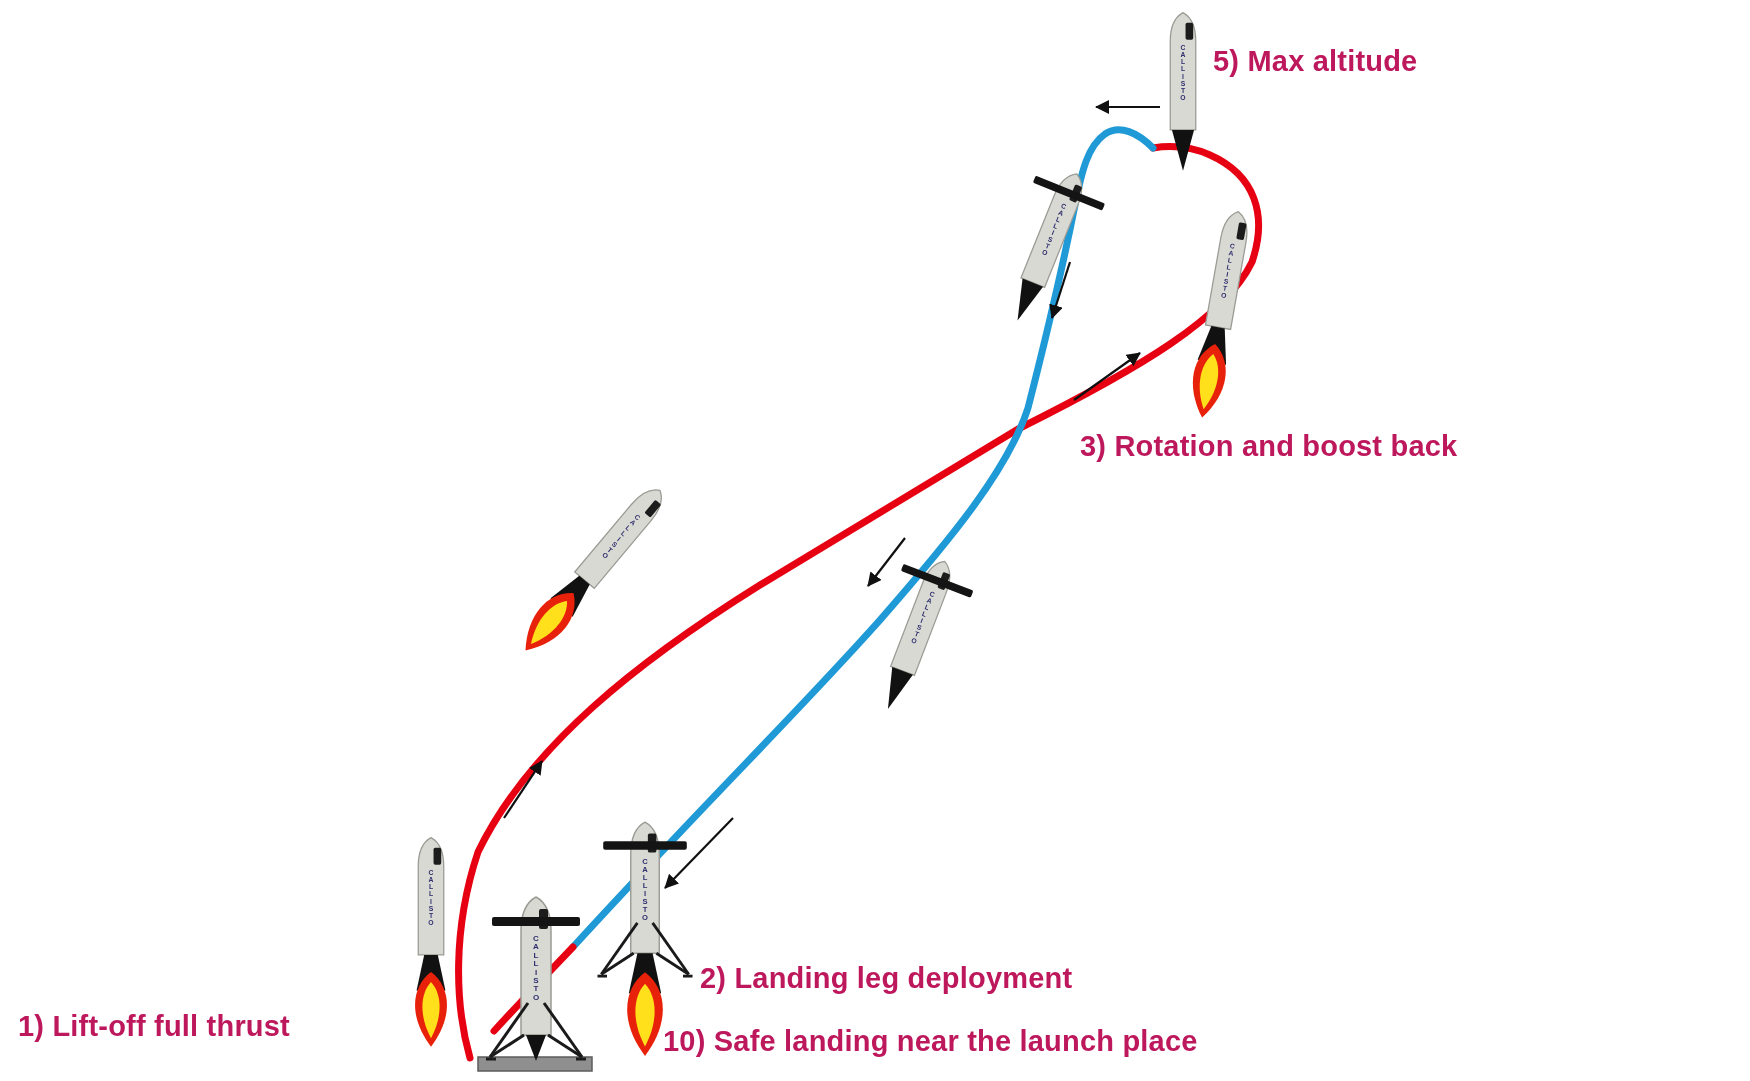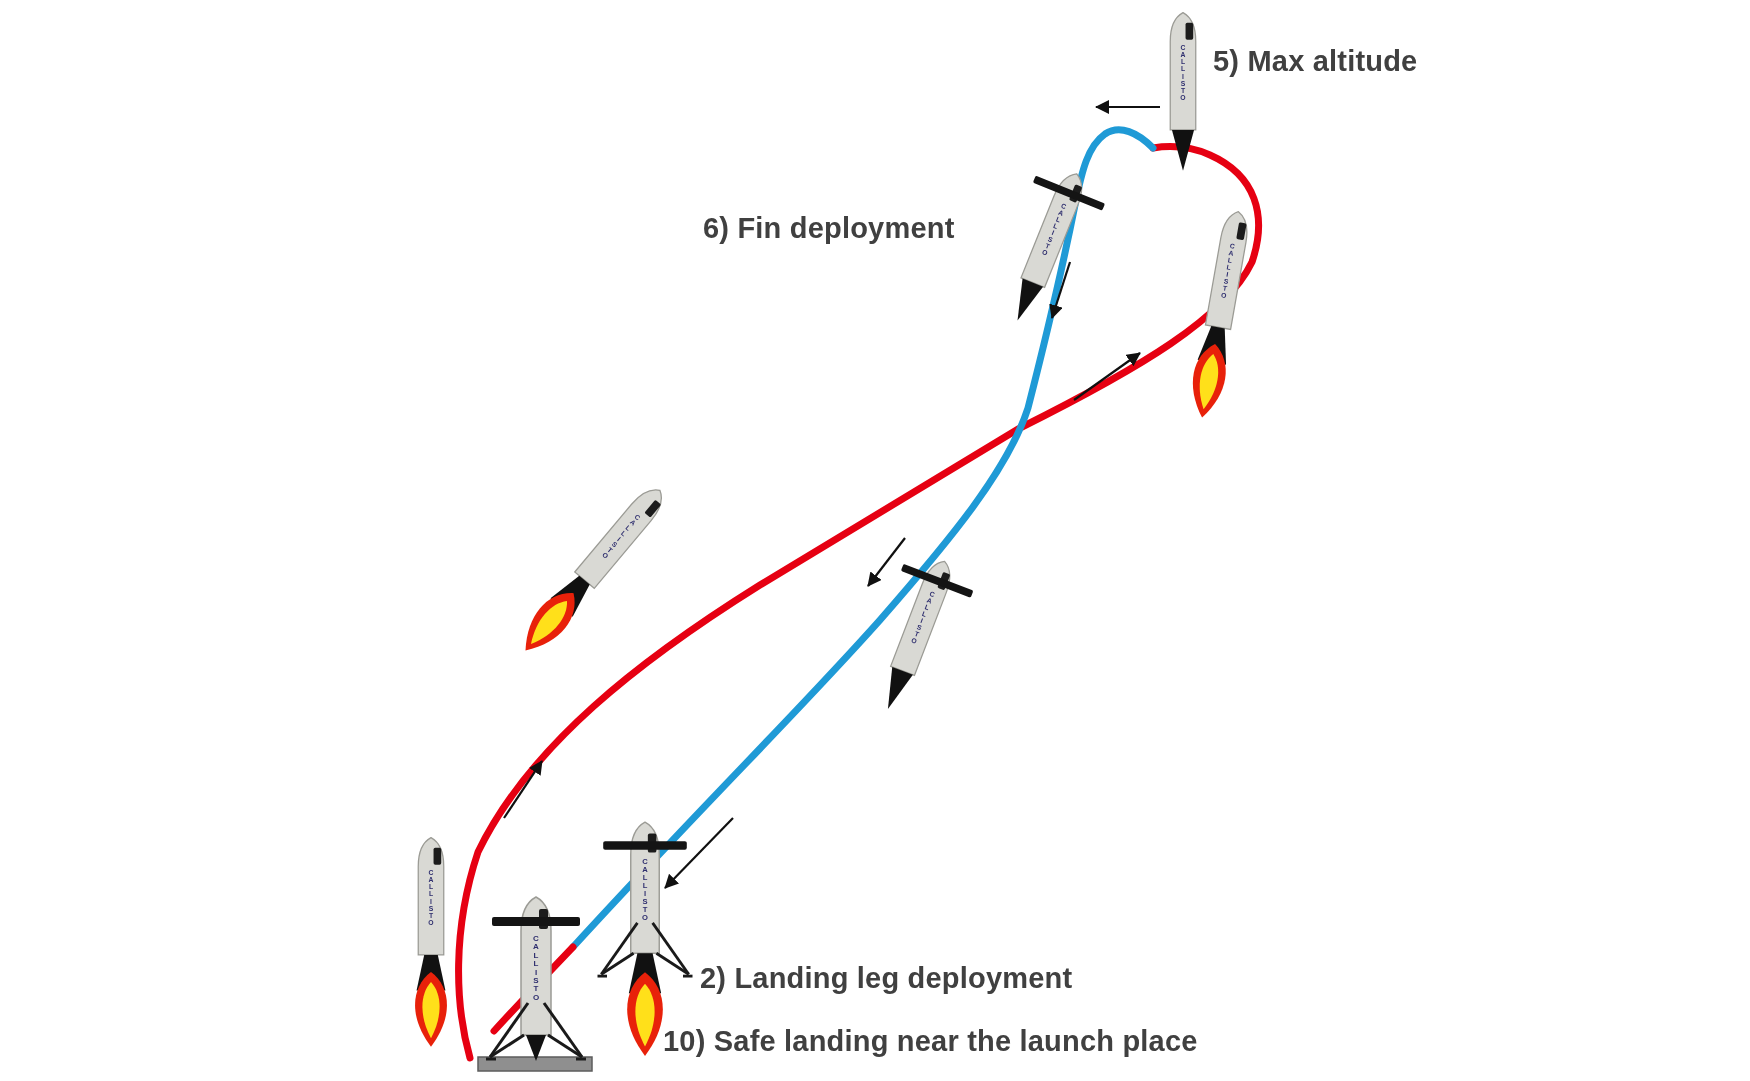--- a/index.html
+++ b/index.html
@@ -9,21 +9,21 @@
     background:#ffffff;
     overflow:hidden;
     font-family:"Liberation Sans", sans-serif;
   }
   #traj{position:absolute;left:0;top:0;}
   .step-label{
     position:absolute;
     font-family:"Liberation Sans", sans-serif;
     font-weight:700;
     font-size:29px;
-    color:#404040;
+    color:#be185d;
     white-space:nowrap;
     letter-spacing:0.2px;
   }
   .callisto{
     font-family:"Liberation Sans", sans-serif;
     font-size:8px;
     font-weight:700;
     fill:#2e2e6e;
     text-anchor:middle;
   }
@@ -149,18 +149,19 @@
     </g>
 
     <g transform="translate(919,628) rotate(21) scale(0.85)">
       <use href="#r-hull"></use>
         <use href="#r-nozzle"></use>
         <use href="#r-fins"></use>
       <text class="callisto" x="0" y="-40"><tspan x="0" dy="0">C</tspan><tspan x="0" dy="8.4">A</tspan><tspan x="0" dy="8.4">L</tspan><tspan x="0" dy="8.4">L</tspan><tspan x="0" dy="8.4">I</tspan><tspan x="0" dy="8.4">S</tspan><tspan x="0" dy="8.4">T</tspan><tspan x="0" dy="8.4">O</tspan></text>
     </g>
   </svg>
 
+  <div class="step-label" style="left:18px;  top:1010px;">1) Lift-off full thrust</div>
+  <div class="step-label" style="left:1080px;top:430px;">3) Rotation and boost back</div>
   <div class="step-label" style="left:1213px;top:45px;">5) Max altitude</div>
-  <div class="step-label" style="left:703px; top:212px;">6) Fin deployment</div>
   <div class="step-label" style="left:700px; top:962px;">2) Landing leg deployment</div>
   <div class="step-label" style="left:663px; top:1025px;text-align:center;">10) Safe landing near the launch place</div>
 
 </div>
 
 </body></html>

